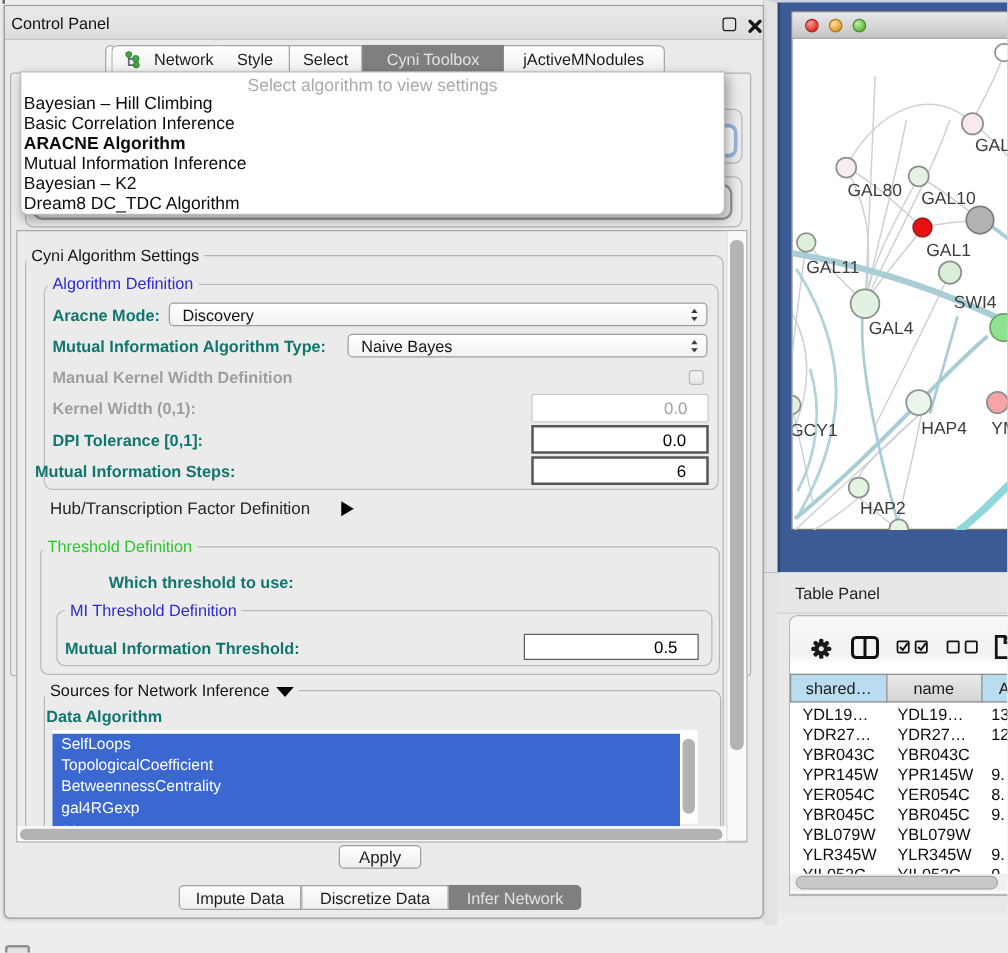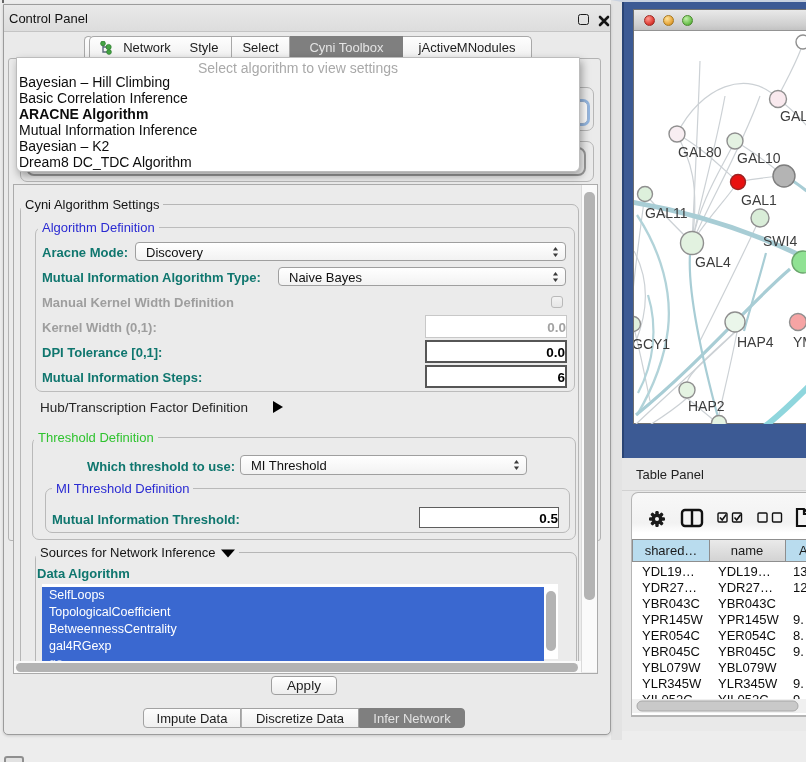--- a/index.html
+++ b/index.html
@@ -33,21 +33,21 @@
 #content { left:4px; top:53px; width:593px; height:483px; background:#ebebeb; border:1px solid #b3b3b3; border-radius:3px; }
 .group { position:absolute; border:1px solid #b6b6b6; border-radius:7px; }
 .gtitle { position:absolute; transform:translateY(-50%); background:#ebebeb; padding:0 4px; font-size:13px; white-space:nowrap; }
 .lbl { position:absolute; font-size:13px; font-weight:bold; color:#0f766e; white-space:nowrap; }
 .vc { transform:translateY(-50%); }
 .lst { font-size:12.5px; color:#fff; white-space:nowrap; }
 .combo { position:absolute; background:linear-gradient(#ffffff,#f2f2f2); border:1px solid #9f9f9f; border-radius:4px; font-size:13px; color:#111; }
 .combo .ct { position:absolute; left:10px; top:50%; transform:translateY(-50%); }
 .step { position:absolute; right:6px; top:50%; transform:translateY(-50%); width:7px; height:12px; }
 .fld { position:absolute; background:#fff; font-size:13.5px; color:#000; text-align:right; }
-.fld span { position:absolute; right:0; top:50%; transform:translateY(-50%);font-weight:bold; }
+.fld span { position:absolute; right:16px; top:50%; transform:translateY(-50%); }
 
 #popup { left:16px; top:57px; width:564px; height:115px; background:#fff; border:1px solid #bcbcbc; border-radius:0 0 6px 6px; box-shadow:2px 4px 9px rgba(0,0,0,0.35); }
 #popup .ph { position:absolute; left:0; width:100%; text-align:center; top:2px; font-size:14px; color:#a9a9a9; }
 .pitem { position:absolute; left:2px; font-size:14px; color:#0c0c0c; white-space:nowrap; }
 
 .btab { position:absolute; height:20px; background:linear-gradient(#fdfdfd,#efefef); border:1px solid #a2a2a2; font-size:13px; color:#1b1b1b; text-align:center; line-height:19px; }
 
 .sbtrack { position:absolute; background:#fafafa; }
 .sbthumb { position:absolute; background:#b3b3b3; border-radius:5px; }
 </style>
@@ -279,37 +279,30 @@
       <span class="lbl vc" style="left:28px; top:116.5px; color:#9e9e9e;">Manual Kernel Width Definition</span>
       <div class="abs" style="left:537px; top:111px; width:12px; height:12px; background:linear-gradient(#f3f3f3,#e6e6e6); border:1.3px solid #b9b9b9; border-radius:3px;"></div>
       <span class="lbl vc" style="left:28px; top:141.5px; color:#9e9e9e;">Kernel Width (0,1):</span>
       <div class="fld" style="left:411px; top:130px; width:142px; height:23px; border:1.5px solid #c8c8c8; color:#a2a2a2;">
           <span>0.0</span>
         </div>
       <span class="lbl vc" style="left:28px; top:166.5px;">DPI Tolerance [0,1]:</span>
       <div class="fld" style="left:411px; top:155px; width:142px; height:23px; border:2px solid #565656;">
           <span>0.0</span>
         </div>
-      <span class="lbl vc" style="left:28px; top:191.5px;">Mutual Information Steps:</span>
+      <span class="lbl vc" style="left:14px; top:191.5px;">Mutual Information Steps:</span>
       <div class="fld" style="left:411px; top:180px; width:142px; height:23px; border:2px solid #565656;">
           <span>6</span>
         </div>
       <span class="vc" style="position:absolute; left:26px; top:222px; font-size:13.5px; color:#262626; white-space:nowrap;">Hub/Transcription Factor Definition</span>
       <div class="abs" style="left:259px; top:216px; width:0; height:0; border-top:6.5px solid transparent; border-bottom:6.5px solid transparent; border-left:10px solid #000;"></div>
 
       <div class="group" style="left:18px; top:252px; width:544px; height:103px; border-color:#b9b9b9;"></div>
       <span class="gtitle" style="left:20px; top:252px; color:#2fc32f;">Threshold Definition</span>
       <div class="lbl vc" style="left:46px; top:280.5px; width:175px; text-align:right;">Which threshold to use:</div>
-      <div class="combo" style="left:226px; top:270px; width:287px; height:20px;">
-          <span class="ct">MI Threshold</span>
-          <svg class="step" viewBox="0 0 9 14">
-            <path d="M4.5 0.5 L7.8 5 H1.2 Z" fill="#3a3a3a"></path>
-            <path d="M4.5 13.5 L7.8 9 H1.2 Z" fill="#3a3a3a"></path>
-          </svg>
-        </div>
       <div class="group" style="left:31px; top:303px; width:525px; height:45px; border-color:#b9b9b9;"></div>
       <span class="gtitle" style="left:38px; top:303px; color:#2a2ad2;">MI Threshold Definition</span>
       <span class="lbl vc" style="left:38px; top:333.5px;">Mutual Information Threshold:</span>
       <div class="fld" style="left:405px; top:322px; width:140px; height:21px; border:1.5px solid #5e5e5e;">
           <span>0.5</span>
         </div>
 
       <div class="group" style="left:21px; top:367px; width:542px; height:320px;"></div>
       <span class="gtitle" style="left:22px; top:367px; color:#141414;">Sources for Network Inference <span style="display:inline-block; width:0; height:0; border-left:7px solid transparent; border-right:7px solid transparent; border-top:8px solid #000; vertical-align:-1px; margin-left:2px;"></span></span>
       <span class="lbl vc" style="left:23px; top:387.5px;">Data Algorithm</span>

